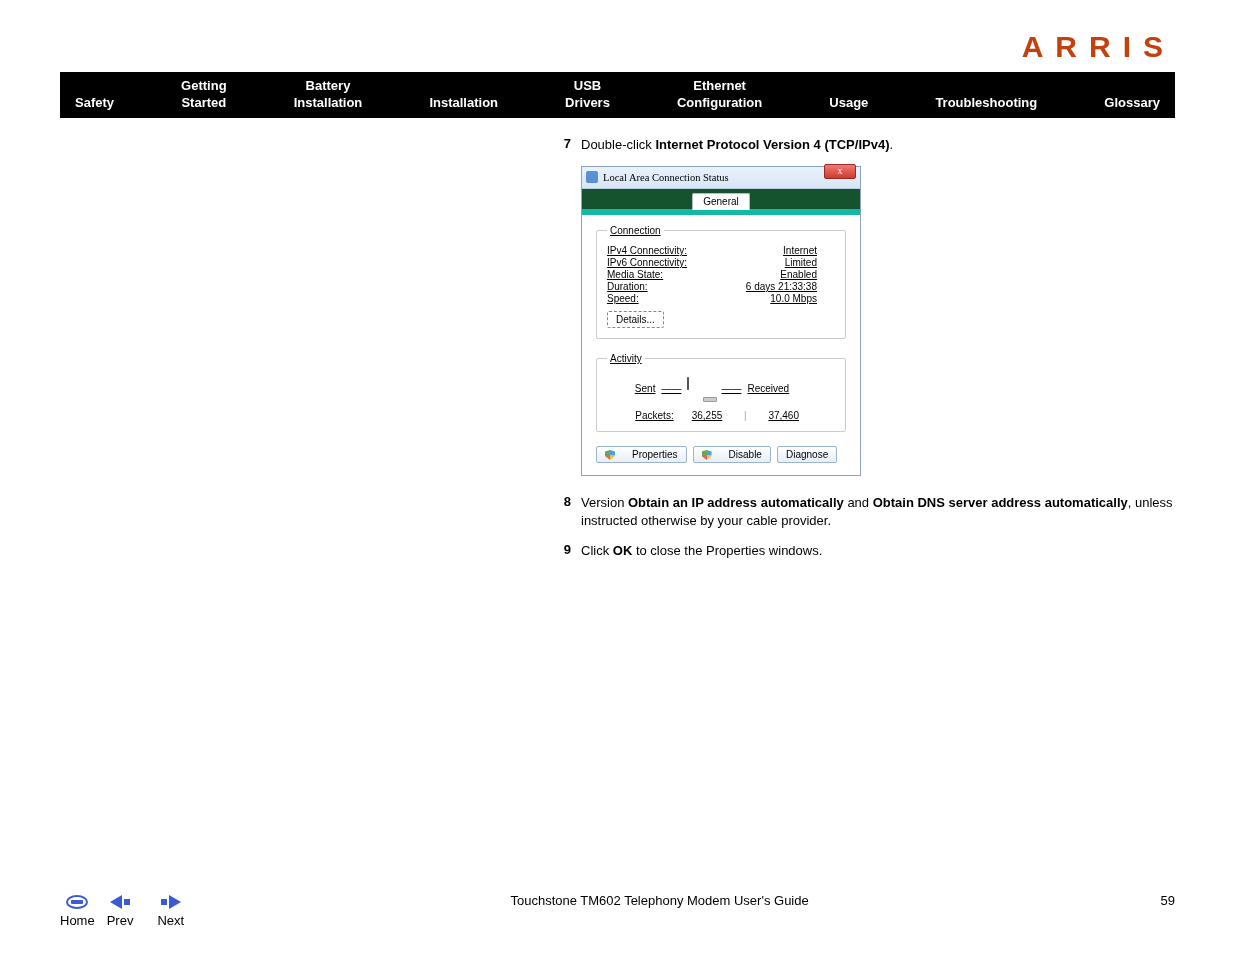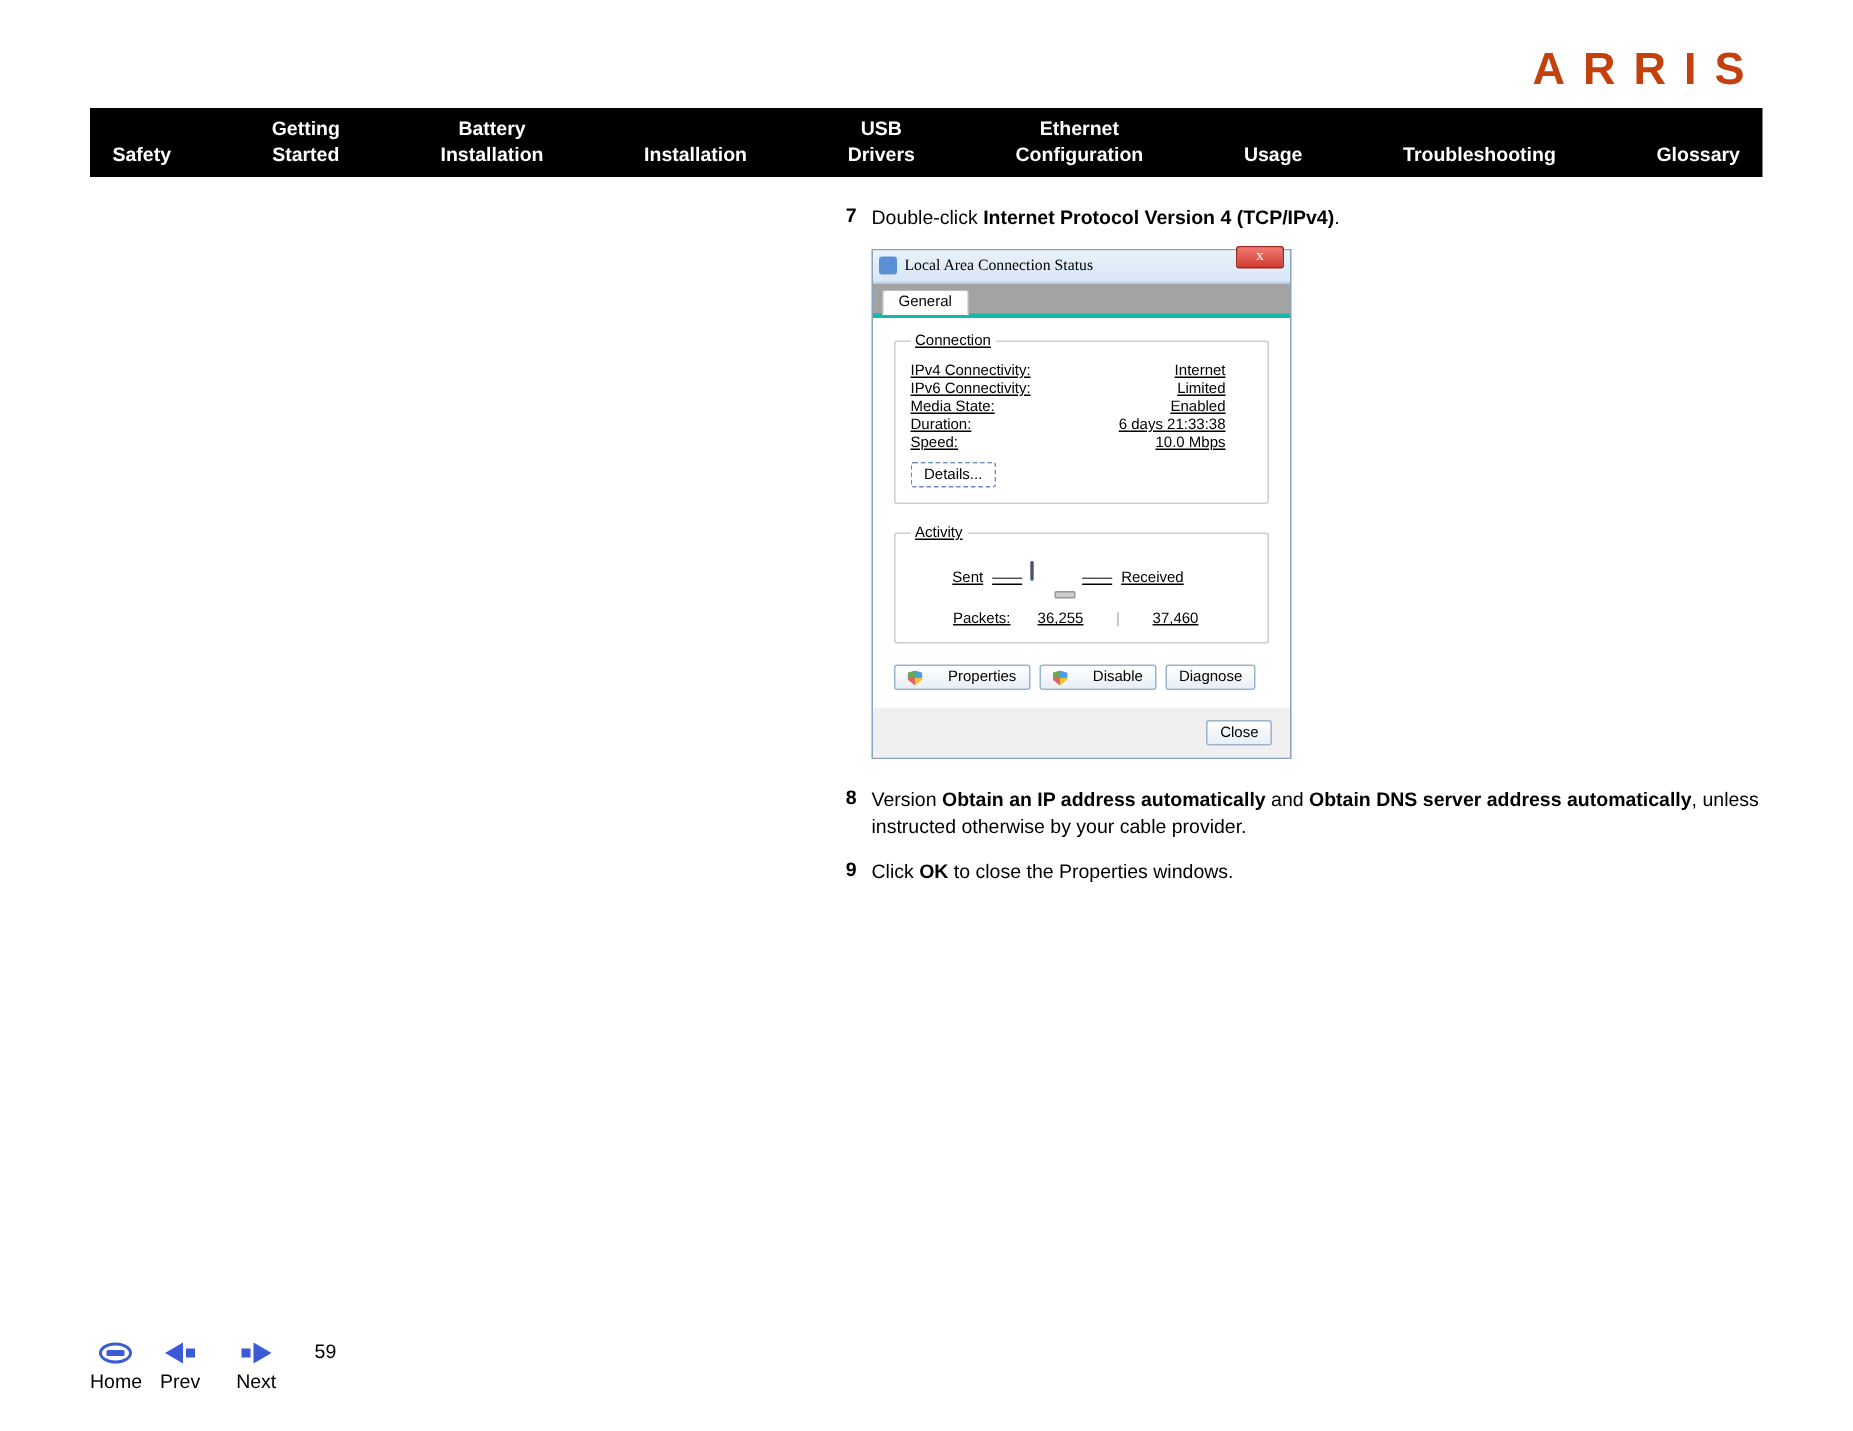--- a/index.html
+++ b/index.html
@@ -97,23 +97,24 @@
     border-radius: 2px;
     color: #fff;
     text-align: center;
     font-size: 10px;
     line-height: 12px;
     position: absolute;
     right: 4px;
     top: -3px;
   }
   .tab-row {
-    background: #a3a3a3;
+    background: #14532d;
     padding: 3px 6px 0 6px;
-    border-bottom: 3px solid #14b8a6;
+    border-bottom: 6px solid #14b8a6;
+    text-align: center;
   }
   .tab {
     display: inline-block;
     border: 1px solid #bbb;
     border-bottom: 1px solid #fff;
     padding: 2px 10px;
     background: #fff;
     border-radius: 2px 2px 0 0;
     font-size: 10px;
     position: relative;
@@ -344,23 +345,20 @@
               <span class="shield"></span>
               <span>Properties</span>
             </button>
           <button class="win-btn">
               <span class="shield"></span>
               <span>Disable</span>
             </button>
           <button class="win-btn">Diagnose</button>
         </div>
       </div>
-      <div class="bottom-close">
-        <button class="win-btn">Close</button>
-      </div>
     </div>
 
     <div class="step">
       <div class="step-num">8</div>
       <div class="step-body">
         <span>Version </span><b>Obtain an IP address automatically</b><span> and </span><b>Obtain DNS server address automatically</b><span>, unless instructed otherwise by your cable provider.</span>
       </div>
     </div>
 
     <div class="step">
@@ -391,14 +389,15 @@
       </div>
       <div class="footer-nav-item">
         <div class="icon-row">
             <span class="arrow-stem"></span>
             <span class="arrow-right"></span>
           </div>
         <span>Next</span>
       </div>
     </div>
   </div>
+  <div class="footer-title">Touchstone TM602 Telephony Modem User's Guide</div>
   <div class="footer-page">59</div>
 </div>
 
 </body></html>

